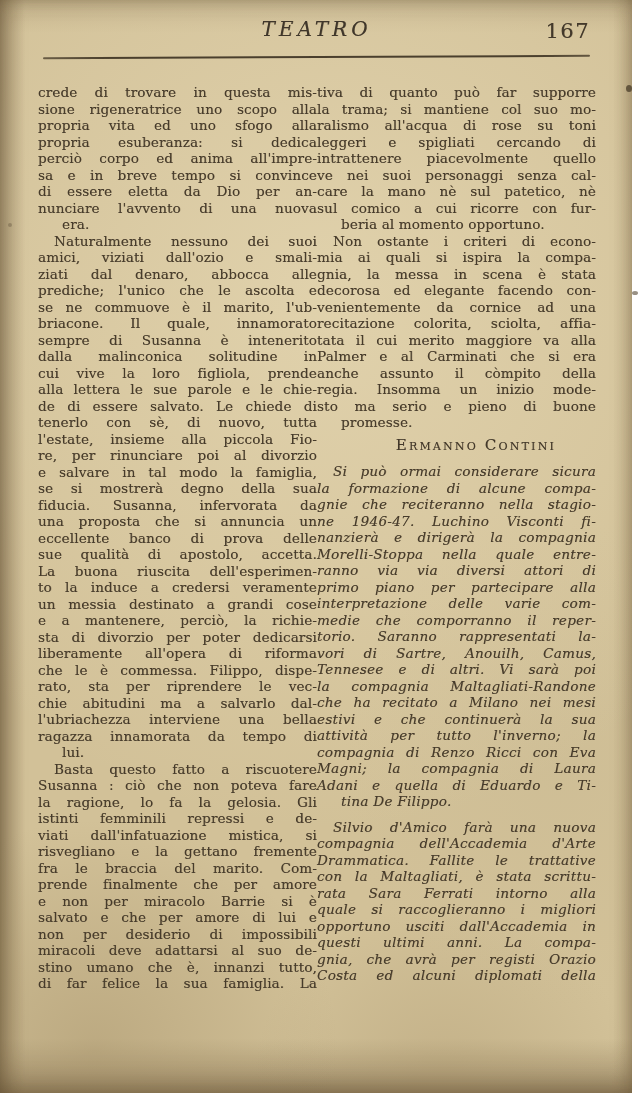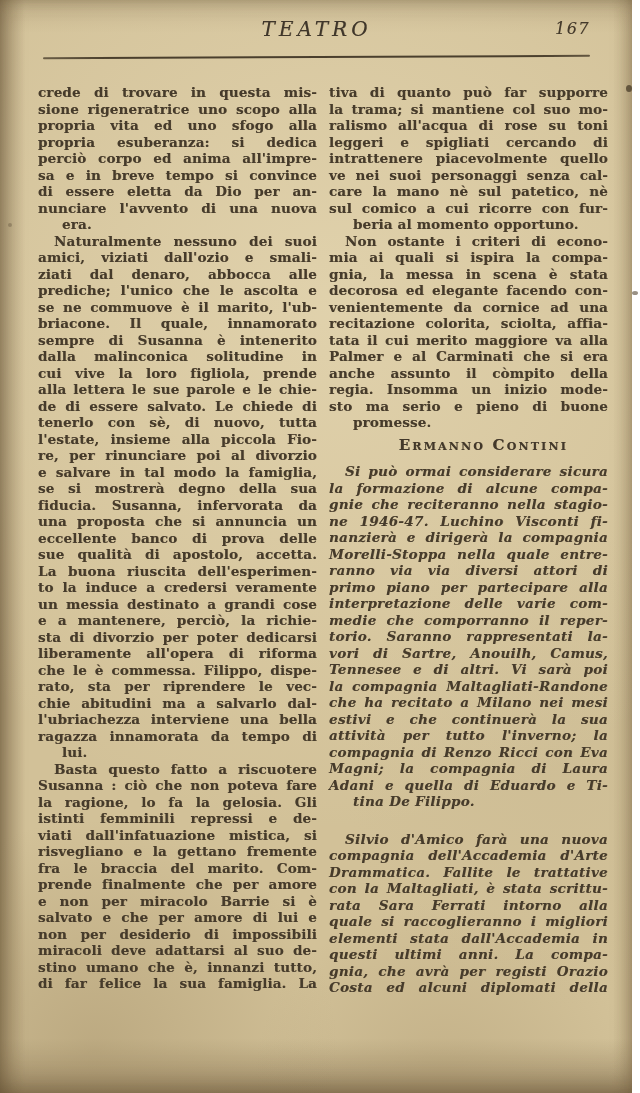--- a/index.html
+++ b/index.html
@@ -29,43 +29,41 @@
 
   
   .header{position:absolute;top:17px;left:43px;width:547px;height:28px;}
   .running-head{
     display:block;text-align:center;
     font-style:italic;font-size:20px;letter-spacing:4px;
     color:#3f362a;text-shadow:0.4px 0.4px 0.6px rgba(64,52,34,.45);
   }
   .page-number{
     position:absolute;right:0;top:2px;
-    font-size:16px;letter-spacing:1.5px;color:#43392b;
+    font-size:21px;letter-spacing:1.5px;color:#43392b;
     text-shadow:0.4px 0.4px 0.6px rgba(64,52,34,.45);
-    font-style:italic;
   }
   .header-rule{
     position:absolute;top:56px;left:43px;width:547px;height:1.6px;
     background:linear-gradient(90deg, rgba(70,58,40,.75), #4a3f2d 12%, #4a3f2d 90%, rgba(70,58,40,.8));
     transform:rotate(-0.25deg);
     border-radius:1px;
   }
 
   
   .columns{
     position:absolute;top:84px;left:38px;width:570px;
-    display:flex;gap:12px;
+    display:flex;gap:0;
     font-size:13.5px;line-height:16.5px;
     text-shadow:0.35px 0.35px 0.5px rgba(70,56,36,.45);
-    font-weight:bold;
   }
   .col{width:279px;}
 
   .para{margin:0;}
-  .para.gap{margin-top:21px;}
+  .para.gap{margin-top:9px;}
   .line{
     text-align:justify;text-align-last:justify;
     text-justify:inter-word;
     letter-spacing:0.15px;
   }
   .line.endline{text-align-last:left;margin-left:24px;}
   .line.indent{padding-left:16px;}
   .para.italic .line{
     font-style:italic;
     letter-spacing:0.3px;
@@ -212,21 +210,21 @@
           <div class="line">Adani e quella di Eduardo e Ti-</div>
           <div class="line endline">tina De Filippo.</div>
         </div>
         <div class="para italic gap">
           <div class="line indent">Silvio d'Amico farà una nuova</div>
           <div class="line">compagnia dell'Accademia d'Arte</div>
           <div class="line">Drammatica. Fallite le trattative</div>
           <div class="line">con la Maltagliati, è stata scrittu-</div>
           <div class="line">rata Sara Ferrati intorno alla</div>
           <div class="line">quale si raccoglieranno i migliori</div>
-          <div class="line">elementi stata dall'Accademia in</div>
+          <div class="line">opportuno usciti dall'Accademia in</div>
           <div class="line">questi ultimi anni. La compa-</div>
           <div class="line">gnia, che avrà per registi Orazio</div>
           <div class="line">Costa ed alcuni diplomati della</div>
         </div>
       </div>
   </div>
 
   <div class="speck speck-1"></div>
   <div class="speck speck-2"></div>
   <div class="speck speck-3"></div>

